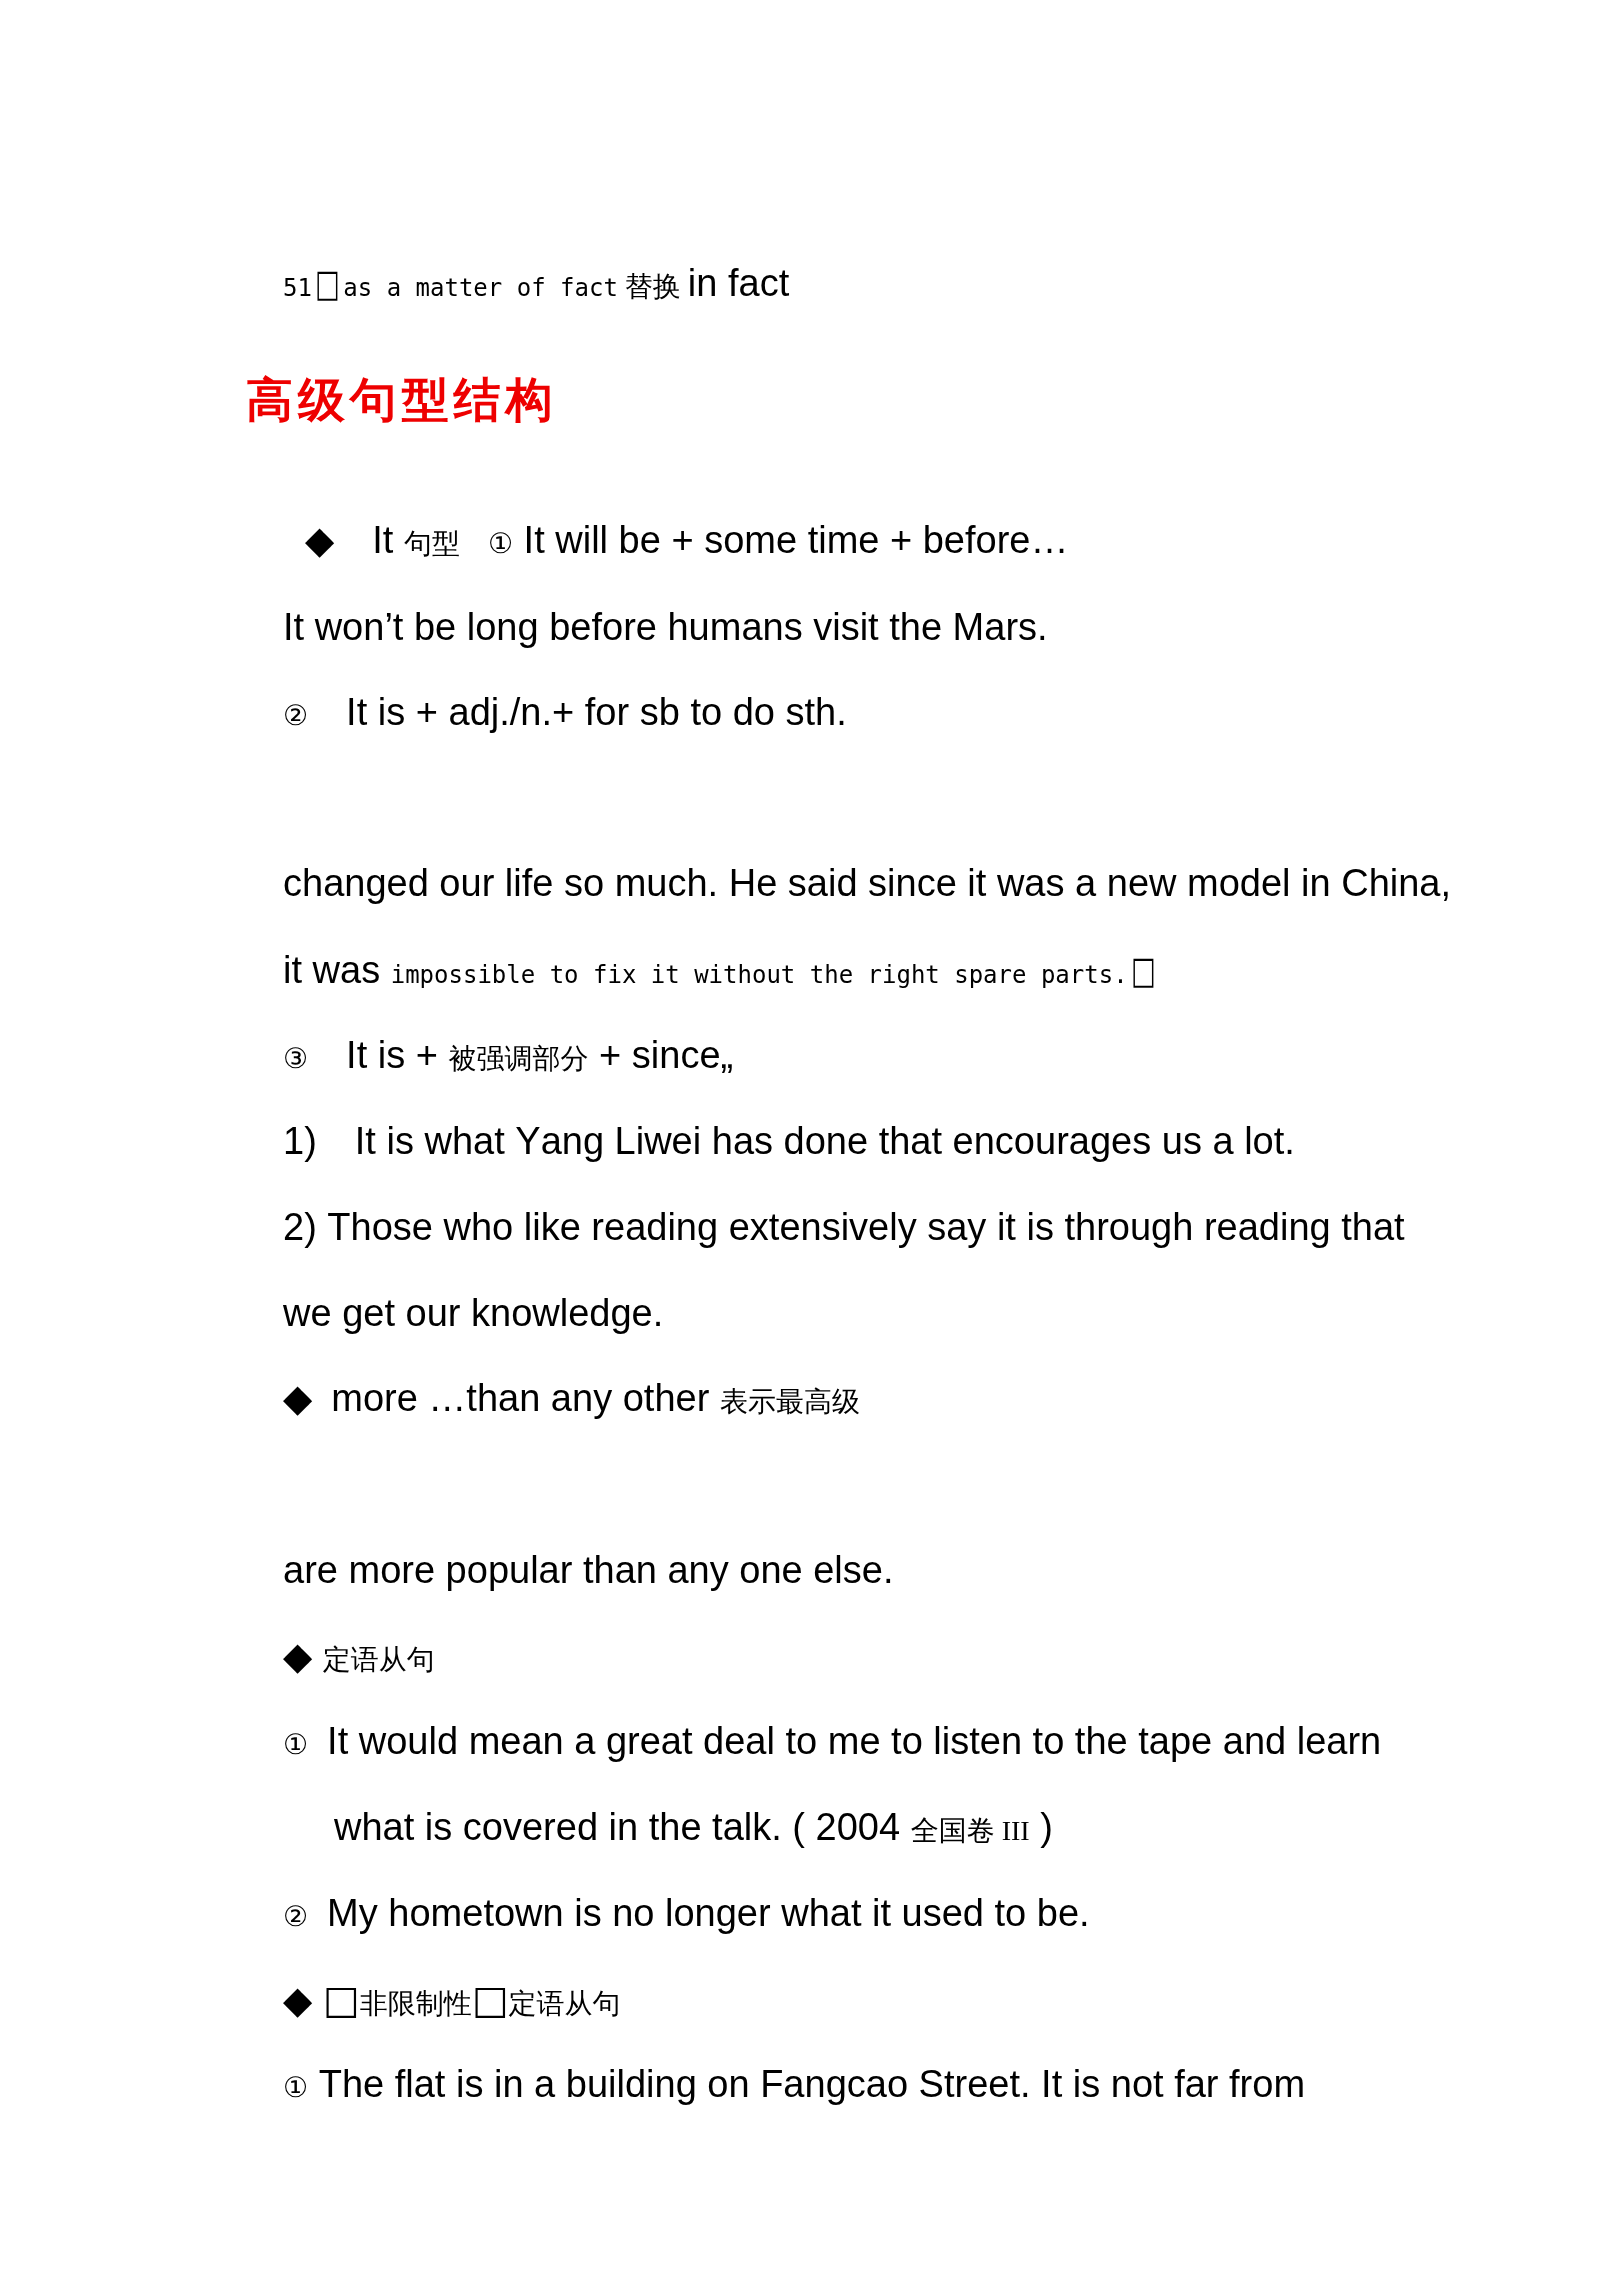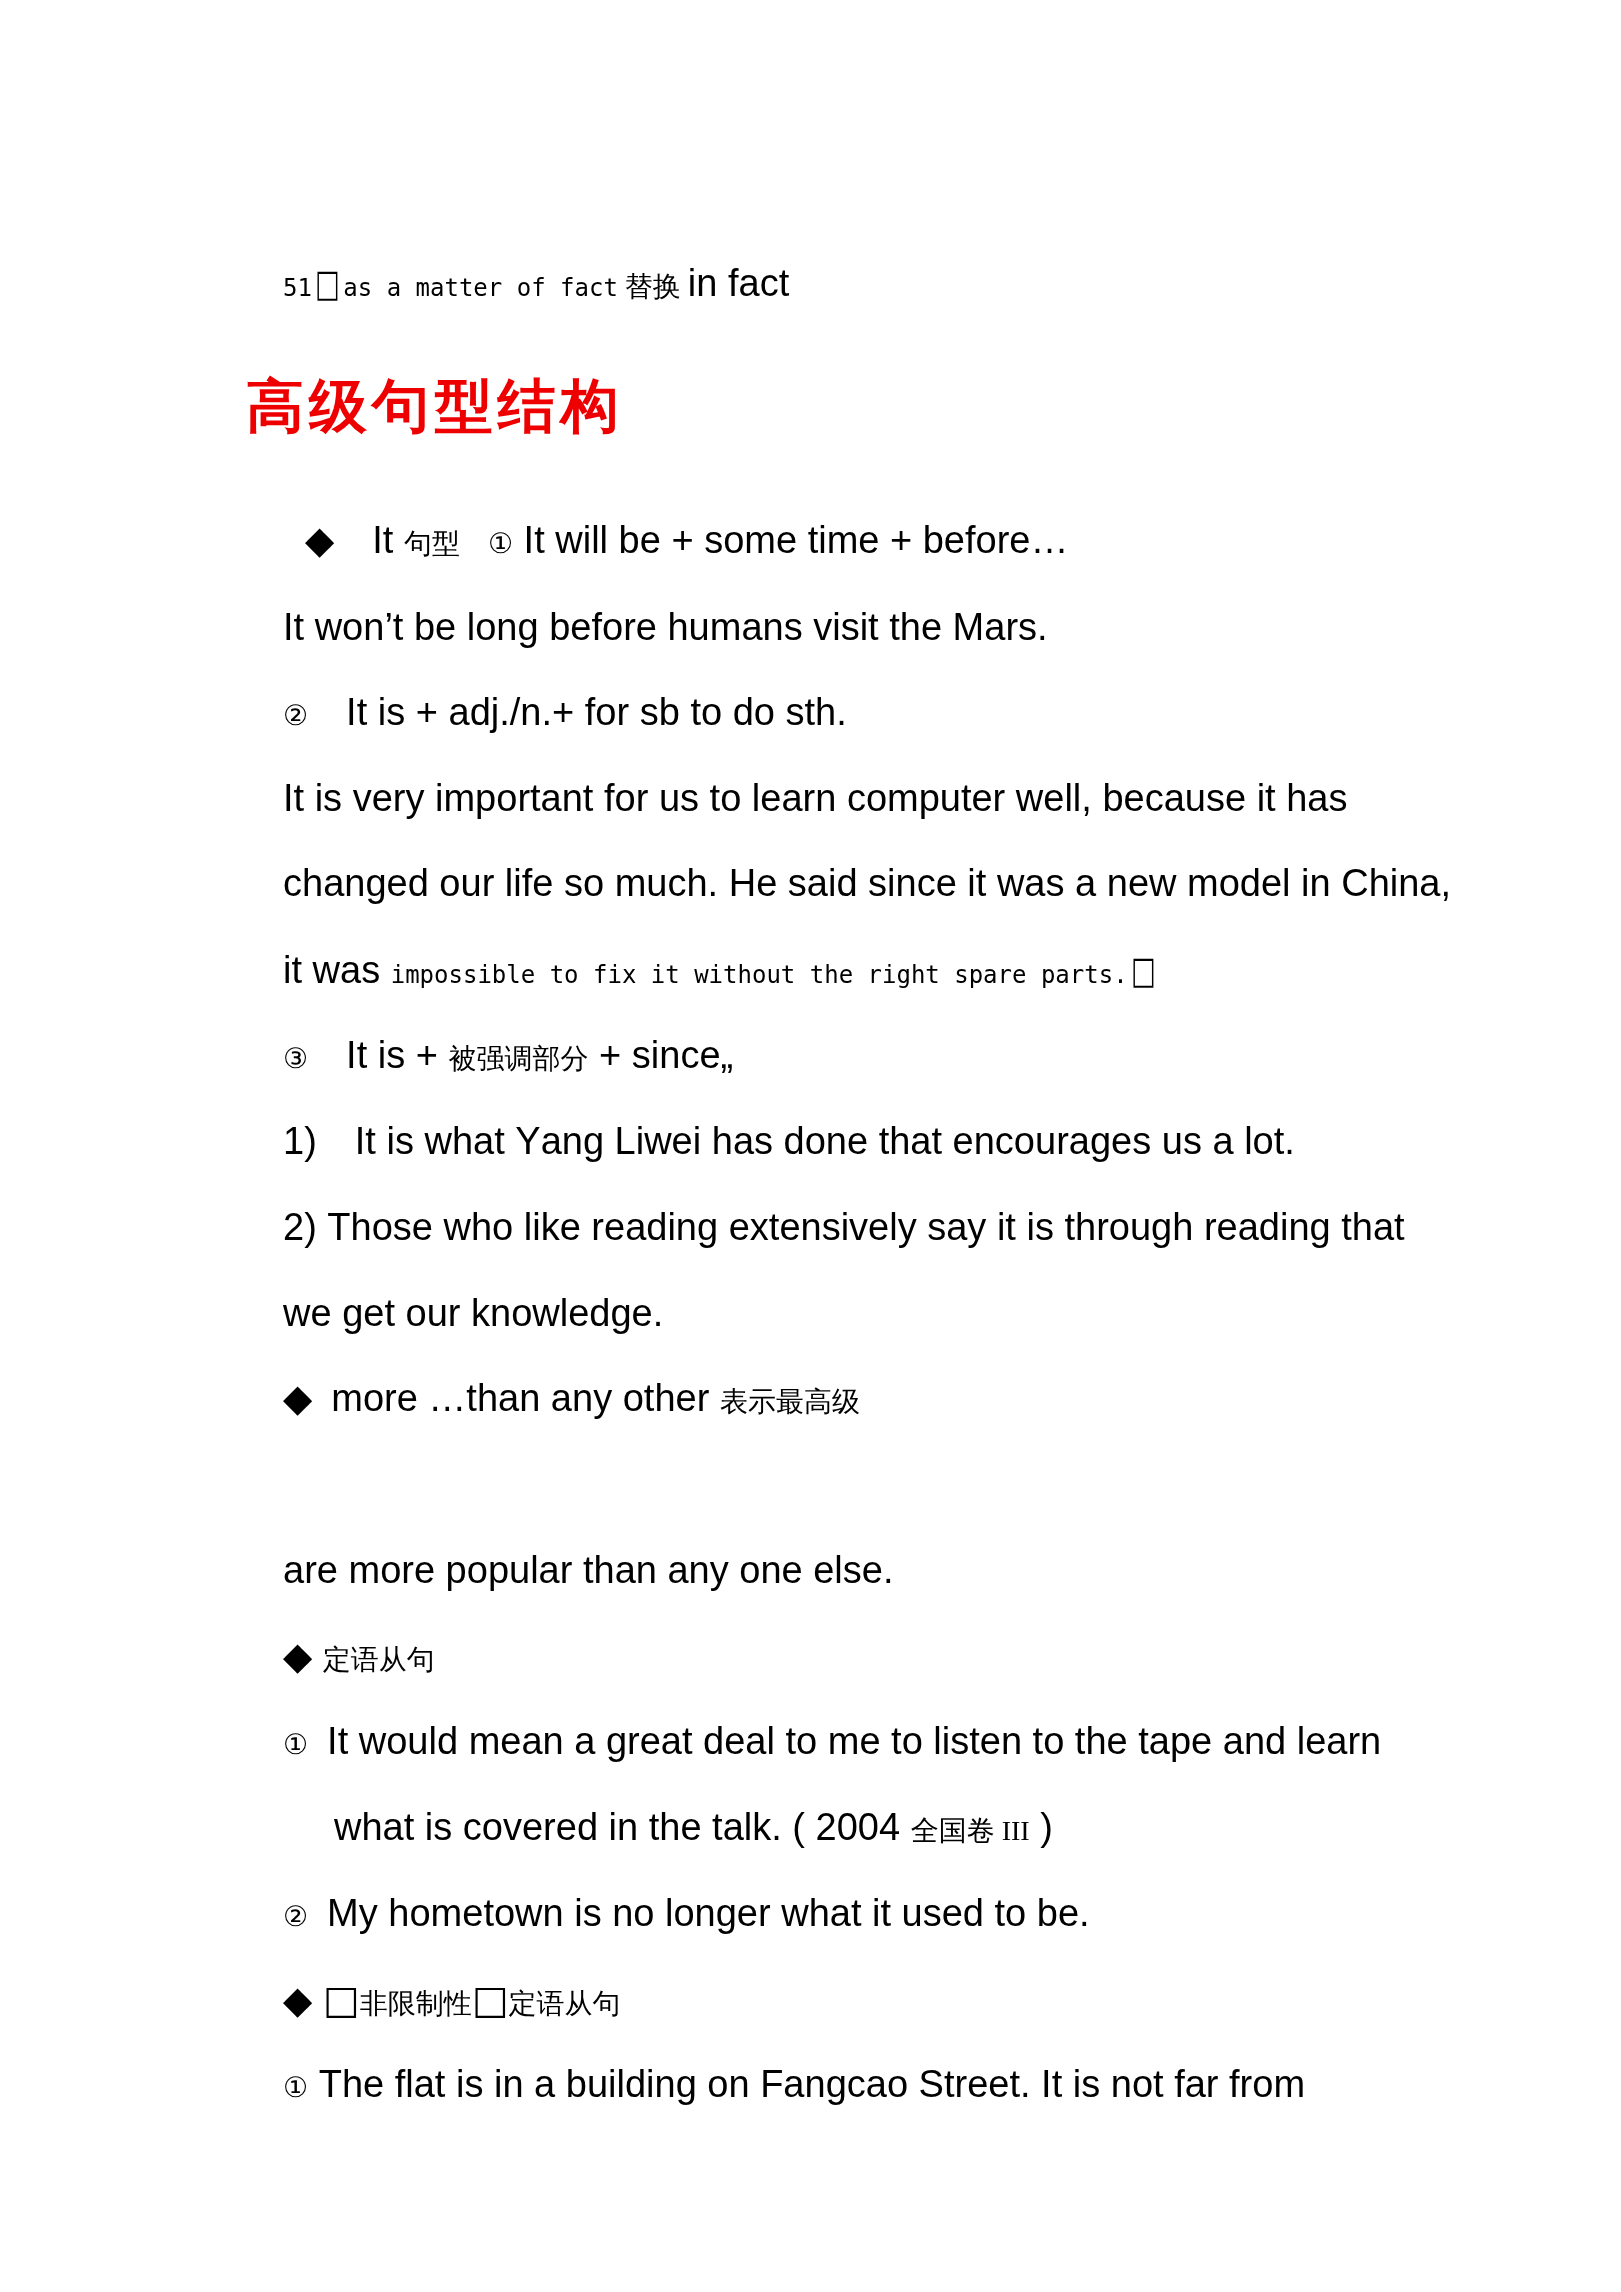--- a/index.html
+++ b/index.html
@@ -33,21 +33,21 @@
     font-family:"DejaVu Sans",sans-serif;
     font-size:29px;
     transform:scaleY(1.3) scaleX(0.9);
     transform-origin:50% 78%;
     margin:0 2px;
   }
   .heading{
     position:absolute;
     left:246px;
     top:375px;
-    font-size:58px;
+    font-size:47px;
     font-weight:bold;
     letter-spacing:4.9px;
     line-height:1.1;
     font-family:"Liberation Serif","DejaVu Serif","DejaVu Sans",serif;
     white-space:pre;
   }
 </style>
 </head>
 <body>
 
@@ -64,23 +64,20 @@
   </div>
 
   <div class="line" style="top:560px">
     <span class="b">It won’t be long before humans visit the Mars.</span>
   </div>
 
   <div class="line" style="top:645px">
     <span class="c">②</span><span class="b"> It is + adj./n.+ for sb to do sth.</span>
   </div>
 
-  <div class="line" style="top:731px">
-    <span class="b">It is very important for us to learn computer well, because it has</span>
-  </div>
 
   <div class="line" style="top:816px">
     <span class="b">changed our life so much. He said since it was a new model in China,</span>
   </div>
 
   <div class="line" style="top:903px">
     <span class="b">it was </span><span class="g">impossible to fix it without the right spare parts.</span><span class="box">□</span>
   </div>
 
   <div class="line" style="top:988px">

